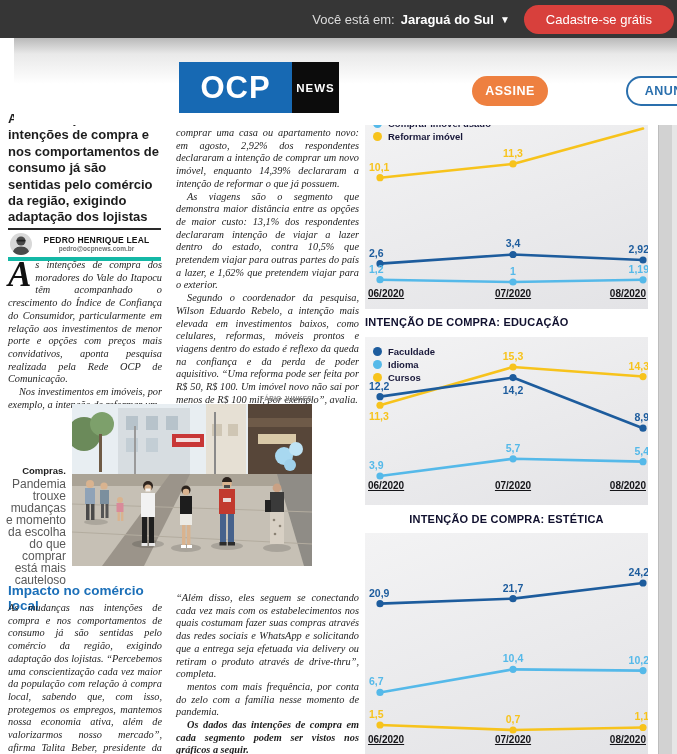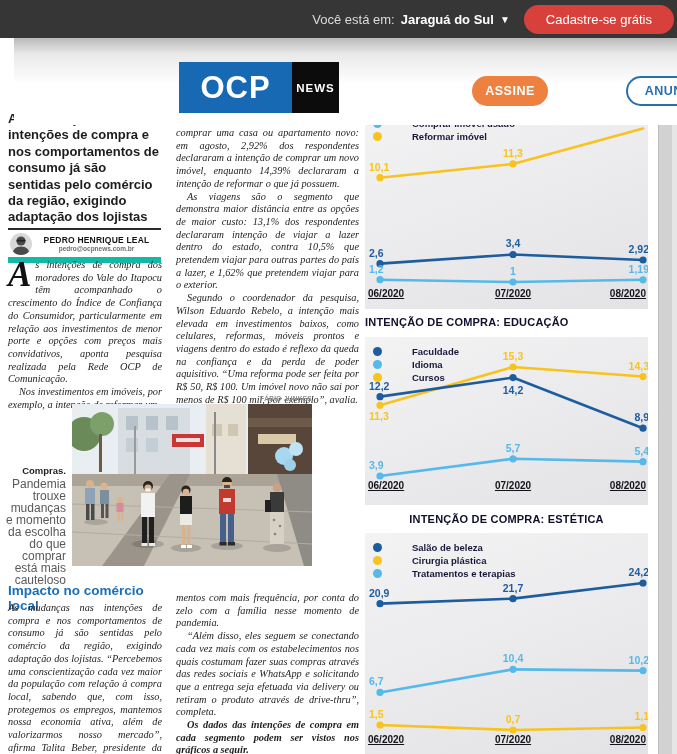--- a/index.html
+++ b/index.html
@@ -23,21 +23,21 @@
           font-size:31px;font-weight:800;letter-spacing:1px;}
   .logo-news{width:47px;height:51px;background:#0c0c0c;color:#fff;display:flex;align-items:center;justify-content:center;
           font-size:11.5px;font-weight:700;letter-spacing:1px;}
   .btn-assine{position:absolute;left:458px;top:38px;width:76px;height:30px;border-radius:15px;background:#ee8040;
           color:#fff;font-weight:700;font-size:12.5px;border:none;letter-spacing:.5px;font-family:inherit;cursor:pointer;}
   .btn-anuncie{position:absolute;left:612px;top:38px;width:98px;height:30px;border-radius:15px;background:#ffffff;
           color:#2a6fad;font-weight:700;font-size:12.5px;border:2px solid #2a6fad;letter-spacing:.5px;font-family:inherit;cursor:pointer;}
 
   
   .headline{position:absolute;left:8px;top:111px;width:153px;font-size:13px;line-height:16.4px;font-weight:600;color:#1c1c1c;}
-  .byline{position:absolute;left:8px;top:228px;width:153px;height:27px;border-top:2px solid #2a2a2a;border-bottom:6px solid #14b8a6;
+  .byline{position:absolute;left:8px;top:228px;width:153px;height:27px;border-top:2px solid #2a2a2a;border-bottom:4px solid #14b8a6;
           display:flex;align-items:center;}
   .avatar{width:22px;height:22px;border-radius:50%;overflow:hidden;flex:none;margin-left:2px;}
   .byline-texts{flex:1;text-align:center;}
   .byline-name{font-size:8.5px;font-weight:700;color:#141414;letter-spacing:.2px;}
   .byline-email{font-size:6.5px;font-weight:700;color:#6f6f6f;}
   .serif{font-family:"Liberation Serif",serif;font-size:10.3px;line-height:12.7px;color:#1d1d1d;text-align:justify;}
   .serif p{margin:0;font-style:italic;}
   .serif p + p{text-indent:11px;}
   .col1-body{position:absolute;left:8px;top:259px;width:154px;}
   .dropcap{float:left;font-family:"Liberation Serif",serif;font-weight:700;font-size:35px;line-height:27px;margin:2px 4px 0 0;color:#111;}
@@ -56,21 +56,21 @@
   
   .chart-title{position:absolute;left:365px;width:283px;font-size:11px;font-weight:800;color:#10102e;letter-spacing:.2px;}
   .title-2{top:316px;}
   .title-3{top:513px;text-align:center;}
   .chart-card{position:absolute;left:365px;width:283px;background:linear-gradient(160deg,#f3f3f4 0%,#eaeaec 55%,#e3e3e6 100%);}
   .card-0{top:109px;height:200px;}
   .card-1{top:337px;height:168px;}
   .card-2{top:533px;height:222px;}
   .chart-card svg{position:absolute;left:0;top:0;}
   .legend{position:absolute;top:8px;left:8px;z-index:2;}
-  .lrow{display:flex;align-items:center;height:12px;margin-bottom:1px;gap:24px;}
+  .lrow{display:flex;align-items:center;height:12px;margin-bottom:1px;}
   .dot{width:9px;height:9px;border-radius:50%;margin-right:6px;flex:none;}
   .ltxt{font-size:9.5px;font-weight:700;color:#18183a;white-space:nowrap;}
   .val{font-family:"Liberation Sans",sans-serif;font-size:10.5px;font-weight:700;}
   .cat{font-family:"Liberation Sans",sans-serif;font-size:10px;font-weight:700;fill:#141418;}
 
   
   .gutter{position:absolute;left:658px;top:125px;width:14px;height:629px;background:#d2d2d2;border-left:1px solid #bdbdbd;z-index:3;}
   .gutter-edge{position:absolute;left:672px;top:125px;width:5px;height:629px;background:#e6e6e6;z-index:3;}
 </style>
 </head>
@@ -207,22 +207,22 @@
   </div>
 
   <div class="subhead">Impacto no comércio local</div>
 
   <div class="col1-bottom serif">
     <p>As mudanças nas intenções de compra e nos comportamentos de consumo já são sentidas pelo comércio da região, exigindo adaptação dos lojistas. “Percebemos uma conscientização cada vez maior da população com relação à compra local, sabendo que, com isso, protegemos os empregos, mantemos nossa economia ativa, além de valorizarmos nosso mercado”, afirma Talita Beber, presidente da Câmara de Dirigentes Lojistas (CDL) de Jaraguá do Sul.</p>
 
   </div>
 
   <div class="col2-bottom serif">
+    <p>“Além disso, eles seguem se conectando cada vez mais com os estabelecimentos nos quais costumam fazer suas compras através das redes sociais e WhatsApp e solicitando que a entrega seja efetuada via delivery ou retiram o produto através de drive-thru”, completa.</p>
     <p>mentos com mais frequência, por conta do zelo com a família nesse momento de pandemia.</p>
-    <p>“Além disso, eles seguem se conectando cada vez mais com os estabelecimentos nos quais costumam fazer suas compras através das redes sociais e WhatsApp e solicitando que a entrega seja efetuada via delivery ou retiram o produto através de drive-thru”, completa.</p>
     <p class="bold-para">Os dados das intenções de compra em cada segmento podem ser vistos nos gráficos a seguir.</p>
   </div>
 
   <div class="chart-card card-0">
       <div class="legend">
         <div class="lrow">
           <span class="dot" style="background: rgb(85, 185, 233);"></span>
           <span class="ltxt">Comprar imóvel usado</span>
         </div>
         <div class="lrow">
@@ -293,34 +293,20 @@
         <text x="148" y="114.792" text-anchor="middle" class="val" fill="#55b9e9">5,7</text>
         <circle cx="278" cy="124.66" r="3.6" fill="#55b9e9"></circle>
         <text x="284" y="117.66" text-anchor="end" class="val" fill="#55b9e9">5,4</text>
         <text x="3" y="152" text-anchor="start" class="cat" text-decoration="underline">06/2020</text>
         <text x="148" y="152" text-anchor="middle" class="cat" text-decoration="underline">07/2020</text>
         <text x="281" y="152" text-anchor="end" class="cat" text-decoration="underline">08/2020</text>
       </svg>
     </div>
   <div class="chart-title title-3">INTENÇÃO DE COMPRA: ESTÉTICA</div>
   <div class="chart-card card-2">
-      <div class="legend">
-        <div class="lrow">
-          <span class="dot" style="background: rgb(29, 92, 157);"></span>
-          <span class="ltxt">Salão de beleza</span>
-        </div>
-        <div class="lrow">
-          <span class="dot" style="background: rgb(247, 195, 28);"></span>
-          <span class="ltxt">Cirurgia plástica</span>
-        </div>
-        <div class="lrow">
-          <span class="dot" style="background: rgb(85, 185, 233);"></span>
-          <span class="ltxt">Tratamentos e terapias</span>
-        </div>
-      </div>
       <svg width="283" height="222" viewBox="0 0 283 222" style="overflow: hidden;">
         <polyline points="15,70.649 148,65.64500000000001 278,50.00749999999999" fill="none" stroke="#1d5c9d" stroke-width="2.6" stroke-linecap="round" stroke-linejoin="round"></polyline>
         <circle cx="15" cy="70.649" r="3.6" fill="#1d5c9d"></circle>
         <text x="4" y="63.649" text-anchor="start" class="val" fill="#1d5c9d">20,9</text>
         <circle cx="148" cy="65.64500000000001" r="3.6" fill="#1d5c9d"></circle>
         <text x="148" y="58.64500000000001" text-anchor="middle" class="val" fill="#1d5c9d">21,7</text>
         <circle cx="278" cy="50.00749999999999" r="3.6" fill="#1d5c9d"></circle>
         <text x="284" y="43.00749999999999" text-anchor="end" class="val" fill="#1d5c9d">24,2</text>
         <polyline points="15,159.47 148,136.3265 278,137.5775" fill="none" stroke="#55b9e9" stroke-width="2.6" stroke-linecap="round" stroke-linejoin="round"></polyline>
         <circle cx="15" cy="159.47" r="3.6" fill="#55b9e9"></circle>

